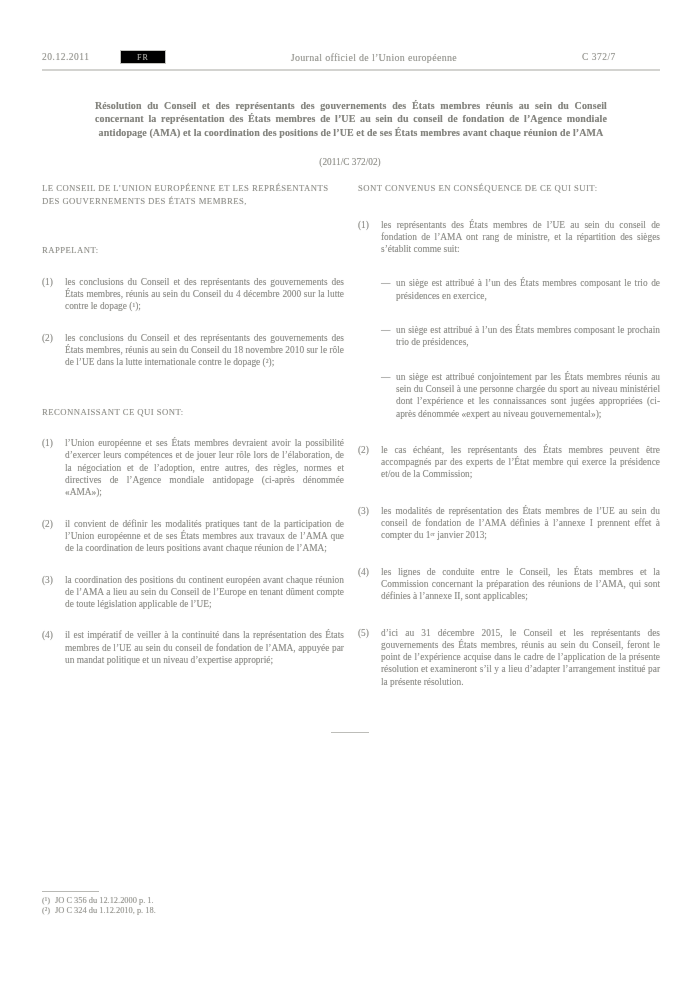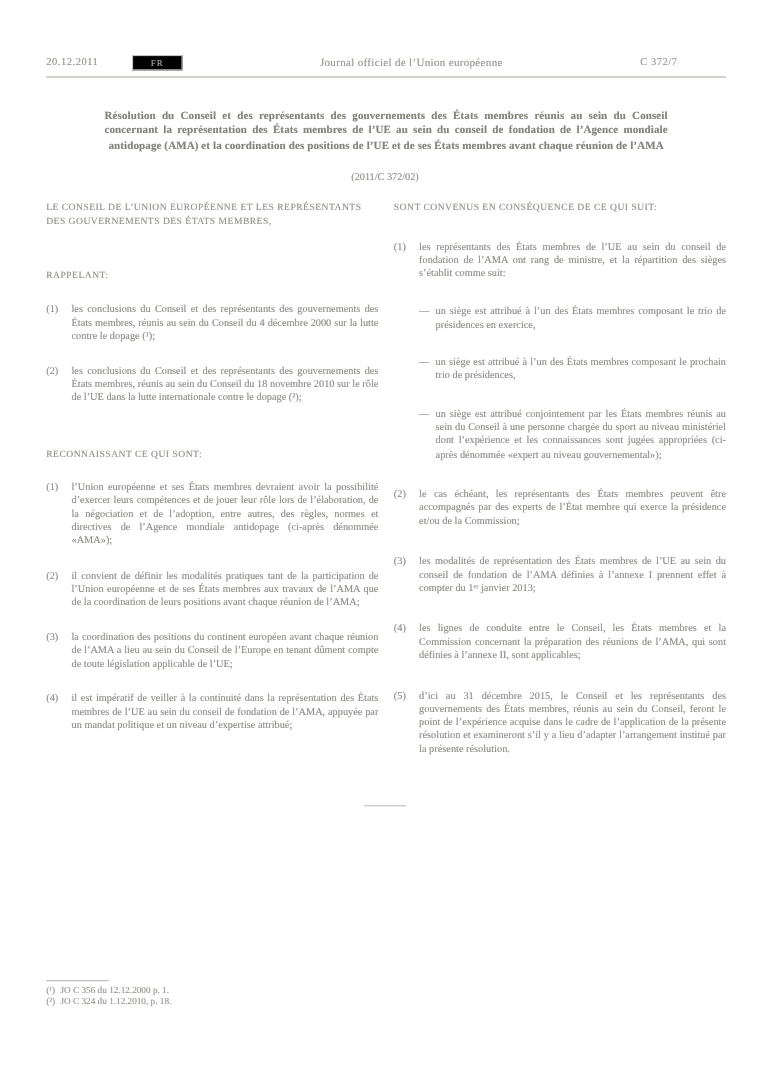--- a/index.html
+++ b/index.html
@@ -122,21 +122,21 @@
       <div class="item">
         <span class="num">(2)</span>
         <span class="txt">il convient de définir les modalités pratiques tant de la participation de l’Union européenne et de ses États membres aux travaux de l’AMA que de la coordination de leurs positions avant chaque réunion de l’AMA;</span>
       </div>
       <div class="item">
         <span class="num">(3)</span>
         <span class="txt">la coordination des positions du continent européen avant chaque réunion de l’AMA a lieu au sein du Conseil de l’Europe en tenant dûment compte de toute législation applicable de l’UE;</span>
       </div>
       <div class="item">
         <span class="num">(4)</span>
-        <span class="txt">il est impératif de veiller à la continuité dans la représentation des États membres de l’UE au sein du conseil de fondation de l’AMA, appuyée par un mandat politique et un niveau d’expertise attribué;</span>
+        <span class="txt">il est impératif de veiller à la continuité dans la représentation des États membres de l’UE au sein du conseil de fondation de l’AMA, appuyée par un mandat politique et un niveau d’expertise approprié;</span>
       </div>
     </div>
 
     <div class="col col-right">
       <p class="caps">SONT CONVENUS EN CONSÉQUENCE DE CE QUI SUIT:</p>
 
       <div class="item">
         <span class="num">(1)</span>
         <span class="txt">les représentants des États membres de l’UE au sein du conseil de fondation de l’AMA ont rang de ministre, et la répartition des sièges s’établit comme suit:</span>
       </div>

